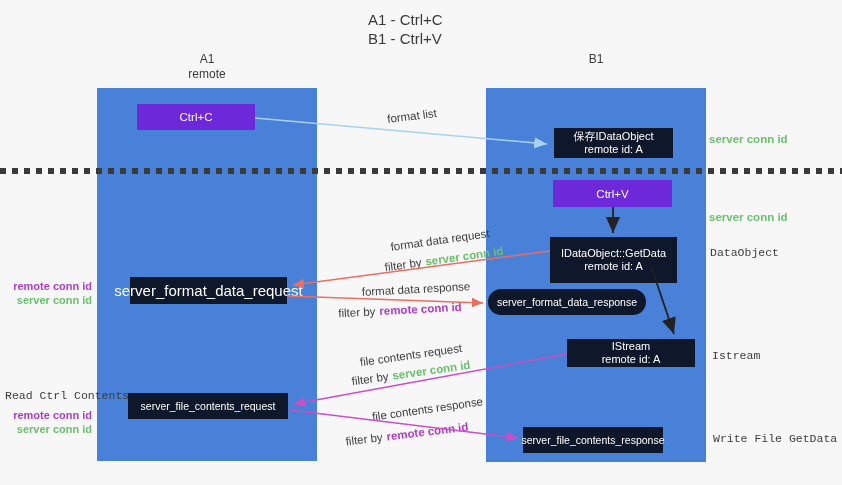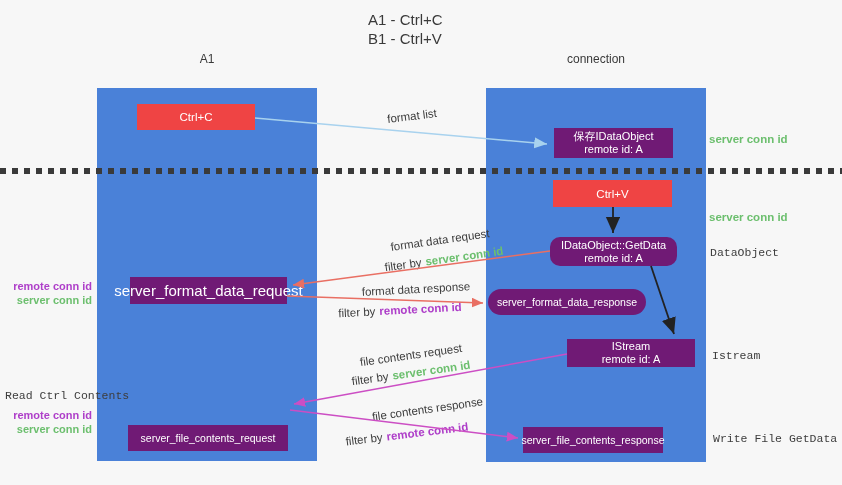--- a/index.html
+++ b/index.html
@@ -18,22 +18,22 @@
   .lane-right { left:486px; top:88px; width:220px; height:374px; }
   .lane-header { top:52px; width:220px; text-align:center; font-size:12px; line-height:15px; color:#3a3a3a; z-index:3; }
   .dotted {
     left:0; top:168px; width:842px; height:6px; z-index:2;
     background:repeating-linear-gradient(to right,#3a3a3a 0 6px,transparent 6px 12px);
   }
   .node {
     z-index:3; display:flex; flex-direction:column; align-items:center; justify-content:center;
     color:#ffffff; text-align:center; white-space:nowrap;
   }
-  .node-green  { background:#ef4444; }
-  .node-orange { background:#701a75; }
+  .node-green  { background:#6d28d9; }
+  .node-orange { background:#0f172a; }
   .fs1 { font-size:11.5px; }
   .two-line { font-size:11px; line-height:13px; }
   .side-lbl { z-index:3; font-size:11.5px; white-space:nowrap; }
   .green-b  { color:#6cbf6e; font-weight:bold; }
   .purple-b { color:#ae3ec9; font-weight:bold; }
   .dark { color:#3d3d3d;font-family:Liberation Mono, monospace; }
   .rot { z-index:3; font-size:11.5px; white-space:nowrap; text-align:center; color:#3d3d3d; }
   .stack-right { text-align:right; font-size:11px; line-height:14px; z-index:3; }
   #arrows { position:absolute; left:0; top:0; z-index:4; pointer-events:none; }
   .mr { margin-right:4px; }
@@ -41,62 +41,63 @@
 </head>
 <body>
 
 <div class="abs title-block">
   <div>A1 - Ctrl+C</div>
   <div>B1 - Ctrl+V</div>
 </div>
 
 <div class="abs lane-header" style="left:97px;">
   <div>A1</div>
+  <div>remote</div>
 </div>
 <div class="abs lane-header" style="left:486px;">
-  <div>connection</div>
+  <div>B1</div>
 </div>
 
 <div class="abs lane lane-left"></div>
 <div class="abs lane lane-right"></div>
 
 <div class="abs dotted"></div>
 
 <div class="abs node node-green fs1" style="left:137px;top:104px;width:118px;height:26px;">
   <span>Ctrl+C</span>
 </div>
 
 <div class="abs node node-orange two-line" style="left:554px;top:128px;width:119px;height:30px;">
   <span>保存IDataObject</span>
   <span>remote id: A</span>
 </div>
 
 <div class="abs node node-green fs1" style="left:553px;top:180px;width:119px;height:27px;">
   <span>Ctrl+V</span>
 </div>
 
-<div class="abs node node-orange two-line" style="left:550px;top:237px;width:127px;height:29px;border-radius:10px;">
+<div class="abs node node-orange two-line" style="left:550px;top:237px;width:127px;height:46px;">
   <span>IDataObject::GetData</span>
   <span>remote id: A</span>
 </div>
 
 <div class="abs node node-orange" style="left:130px;top:277px;width:157px;height:27px;font-size:15px;">
   <span>server_format_data_request</span>
 </div>
 
 <div class="abs node node-orange" style="left:488px;top:289px;width:158px;height:26px;font-size:10.5px;border-radius:13px;">
   <span>server_format_data_response</span>
 </div>
 
 <div class="abs node node-orange two-line" style="left:567px;top:339px;width:128px;height:28px;">
   <span>IStream</span>
   <span>remote id: A</span>
 </div>
 
-<div class="abs node node-orange" style="left:128px;top:393px;width:160px;height:26px;font-size:10.5px;margin-top:32px;">
+<div class="abs node node-orange" style="left:128px;top:393px;width:160px;height:26px;font-size:10.5px;">
   <span>server_file_contents_request</span>
 </div>
 
 <div class="abs node node-orange" style="left:523px;top:427px;width:140px;height:26px;font-size:10.5px;">
   <span>server_file_contents_response</span>
 </div>
 
 <div class="abs side-lbl green-b" style="left:709px;top:133px;">server conn id</div>
 <div class="abs side-lbl green-b" style="left:709px;top:211px;">server conn id</div>
 <div class="abs side-lbl dark" style="left:710px;top:246px;">DataObject</div>

